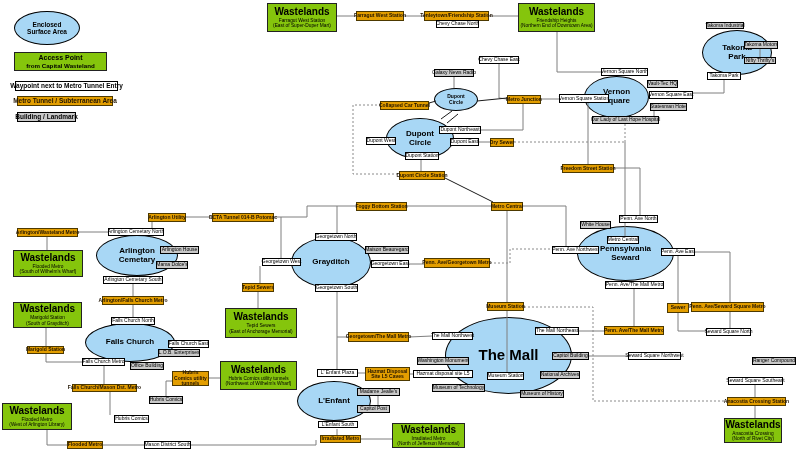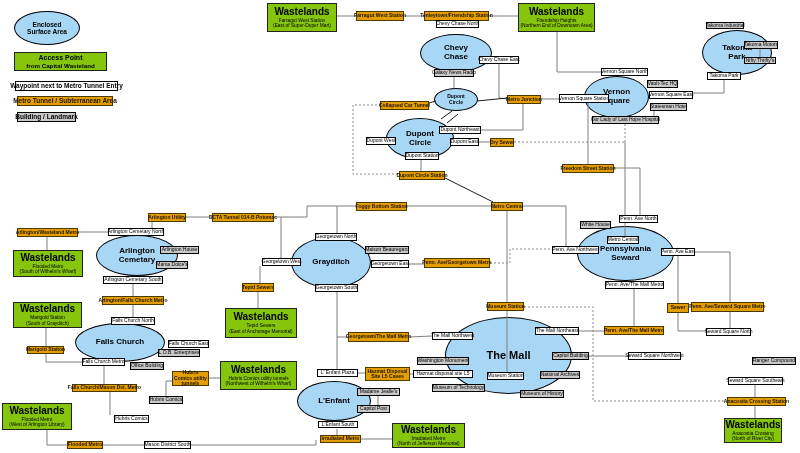--- a/index.html
+++ b/index.html
@@ -2,21 +2,21 @@
 <html style="--c-surface: #A8D7F5; --c-access: #85C50C; --c-tunnel: #E39E00; --c-waypoint: #FFFFFF; --c-building: #C9C9C9;"><head>
 <meta charset="utf-8">
 <style>
   html,body{margin:0;padding:0;background:#fff;}
   #map{position:relative;width:800px;height:453px;background:#fff;
        font-family:"Liberation Sans",sans-serif;overflow:hidden;}
   .node{position:absolute;box-sizing:border-box;display:flex;align-items:center;
         justify-content:center;text-align:center;color:#000;z-index:3;}
   .ellipse{background:var(--c-surface,#A8D7F5);border:1.6px solid #000;border-radius:50%;
         font-weight:bold;font-size:8px;line-height:1.12;white-space:pre-line;z-index:1;}
-  .big-ell{font-size:11px;}
+  .big-ell{font-size:15px;}
   .small-ell{font-size:5px;line-height:1.05;}
   .green{background:var(--c-access,#85C50C);border:1.6px solid #222;flex-direction:column;
         line-height:1.18;}
   .green .g-title{font-weight:bold;font-size:10px;}
   .green .g-sub{font-size:4.8px;white-space:nowrap;}
   .orange{background:var(--c-tunnel,#E39E00);border:1px solid #4d3900;font-weight:bold;
         font-size:5px;line-height:1.08;white-space:nowrap;color:#201300;}
   .white{background:var(--c-waypoint,#fff);border:1px solid #000;font-size:5px;
         line-height:1.05;white-space:nowrap;}
   .grey{background:var(--c-building,#C9C9C9);border:1px solid #000;font-size:5px;
@@ -96,36 +96,34 @@
       <polyline points="429,103 436,101" fill="none" stroke="#1a1a1a" stroke-width="1"></polyline>
       <polyline points="445,178 493,202" fill="none" stroke="#1a1a1a" stroke-width="1"></polyline>
       <polyline points="514,142 625,142" fill="none" stroke="#8a8a8a" stroke-width="1" stroke-dasharray="2,2"></polyline>
       <polyline points="625,124 625,142" fill="none" stroke="#8a8a8a" stroke-width="1" stroke-dasharray="2,2"></polyline>
       <polyline points="381,105 353,105 353,174 398,174" fill="none" stroke="#8a8a8a" stroke-width="1" stroke-dasharray="2,2"></polyline>
       <polyline points="490,263 510,263 510,249 551,249" fill="none" stroke="#8a8a8a" stroke-width="1" stroke-dasharray="2,2"></polyline>
       <polyline points="524,307 593,307 593,401 727,401" fill="none" stroke="#8a8a8a" stroke-width="1" stroke-dasharray="2,2"></polyline>
     </svg>
     <div class="node ellipse lg" style="left: 14px; top: 11px; width: 66px; height: 34px;">Enclosed
 Surface Area</div>
-    <div class="node ellipse" style="left: 420px; top: 34px; width: 72px; height: 38px;">Chevy
-Chase</div>
     <div class="node ellipse small-ell" style="left: 434px; top: 88px; width: 44px; height: 23px;">Dupont
 Circle</div>
     <div class="node ellipse" style="left: 702px; top: 30px; width: 70px; height: 45px;">Takoma
 Park</div>
     <div class="node ellipse" style="left: 584px; top: 76px; width: 65px; height: 42px;">Vernon
 Square</div>
     <div class="node ellipse" style="left: 386px; top: 118px; width: 68px; height: 41px;">Dupont
 Circle</div>
     <div class="node ellipse" style="left: 96px; top: 235px; width: 82px; height: 41px;">Arlington
 Cemetary</div>
     <div class="node ellipse" style="left: 291px; top: 237px; width: 80px; height: 51px;">Grayditch</div>
     <div class="node ellipse" style="left: 577px; top: 226px; width: 97px; height: 55px;">Pennsylvania
 Seward</div>
-    <div class="node ellipse" style="left: 75px; top: 323px; width: 90px; height: 39px;">Falls Church</div>
+    <div class="node ellipse" style="left: 85px; top: 323px; width: 90px; height: 39px;">Falls Church</div>
     <div class="node ellipse" style="left: 297px; top: 381px; width: 74px; height: 40px;">L'Enfant</div>
     <div class="node ellipse big-ell" style="left: 445px; top: 317px; width: 127px; height: 77px;">The Mall</div>
     <div class="node green lg-sub" style="left: 14px; top: 52px; width: 93px; height: 19px;">
       <span class="g-title">Access Point</span>
       <span class="g-sub">from Capital Wasteland</span>
     </div>
     <div class="node green" style="left: 267px; top: 3px; width: 70px; height: 29px;">
       <span class="g-title">Wastelands</span>
       <span class="g-sub">Farragut West Station</span>
       <span class="g-sub">(East of Super-Duper Mart)</span>

